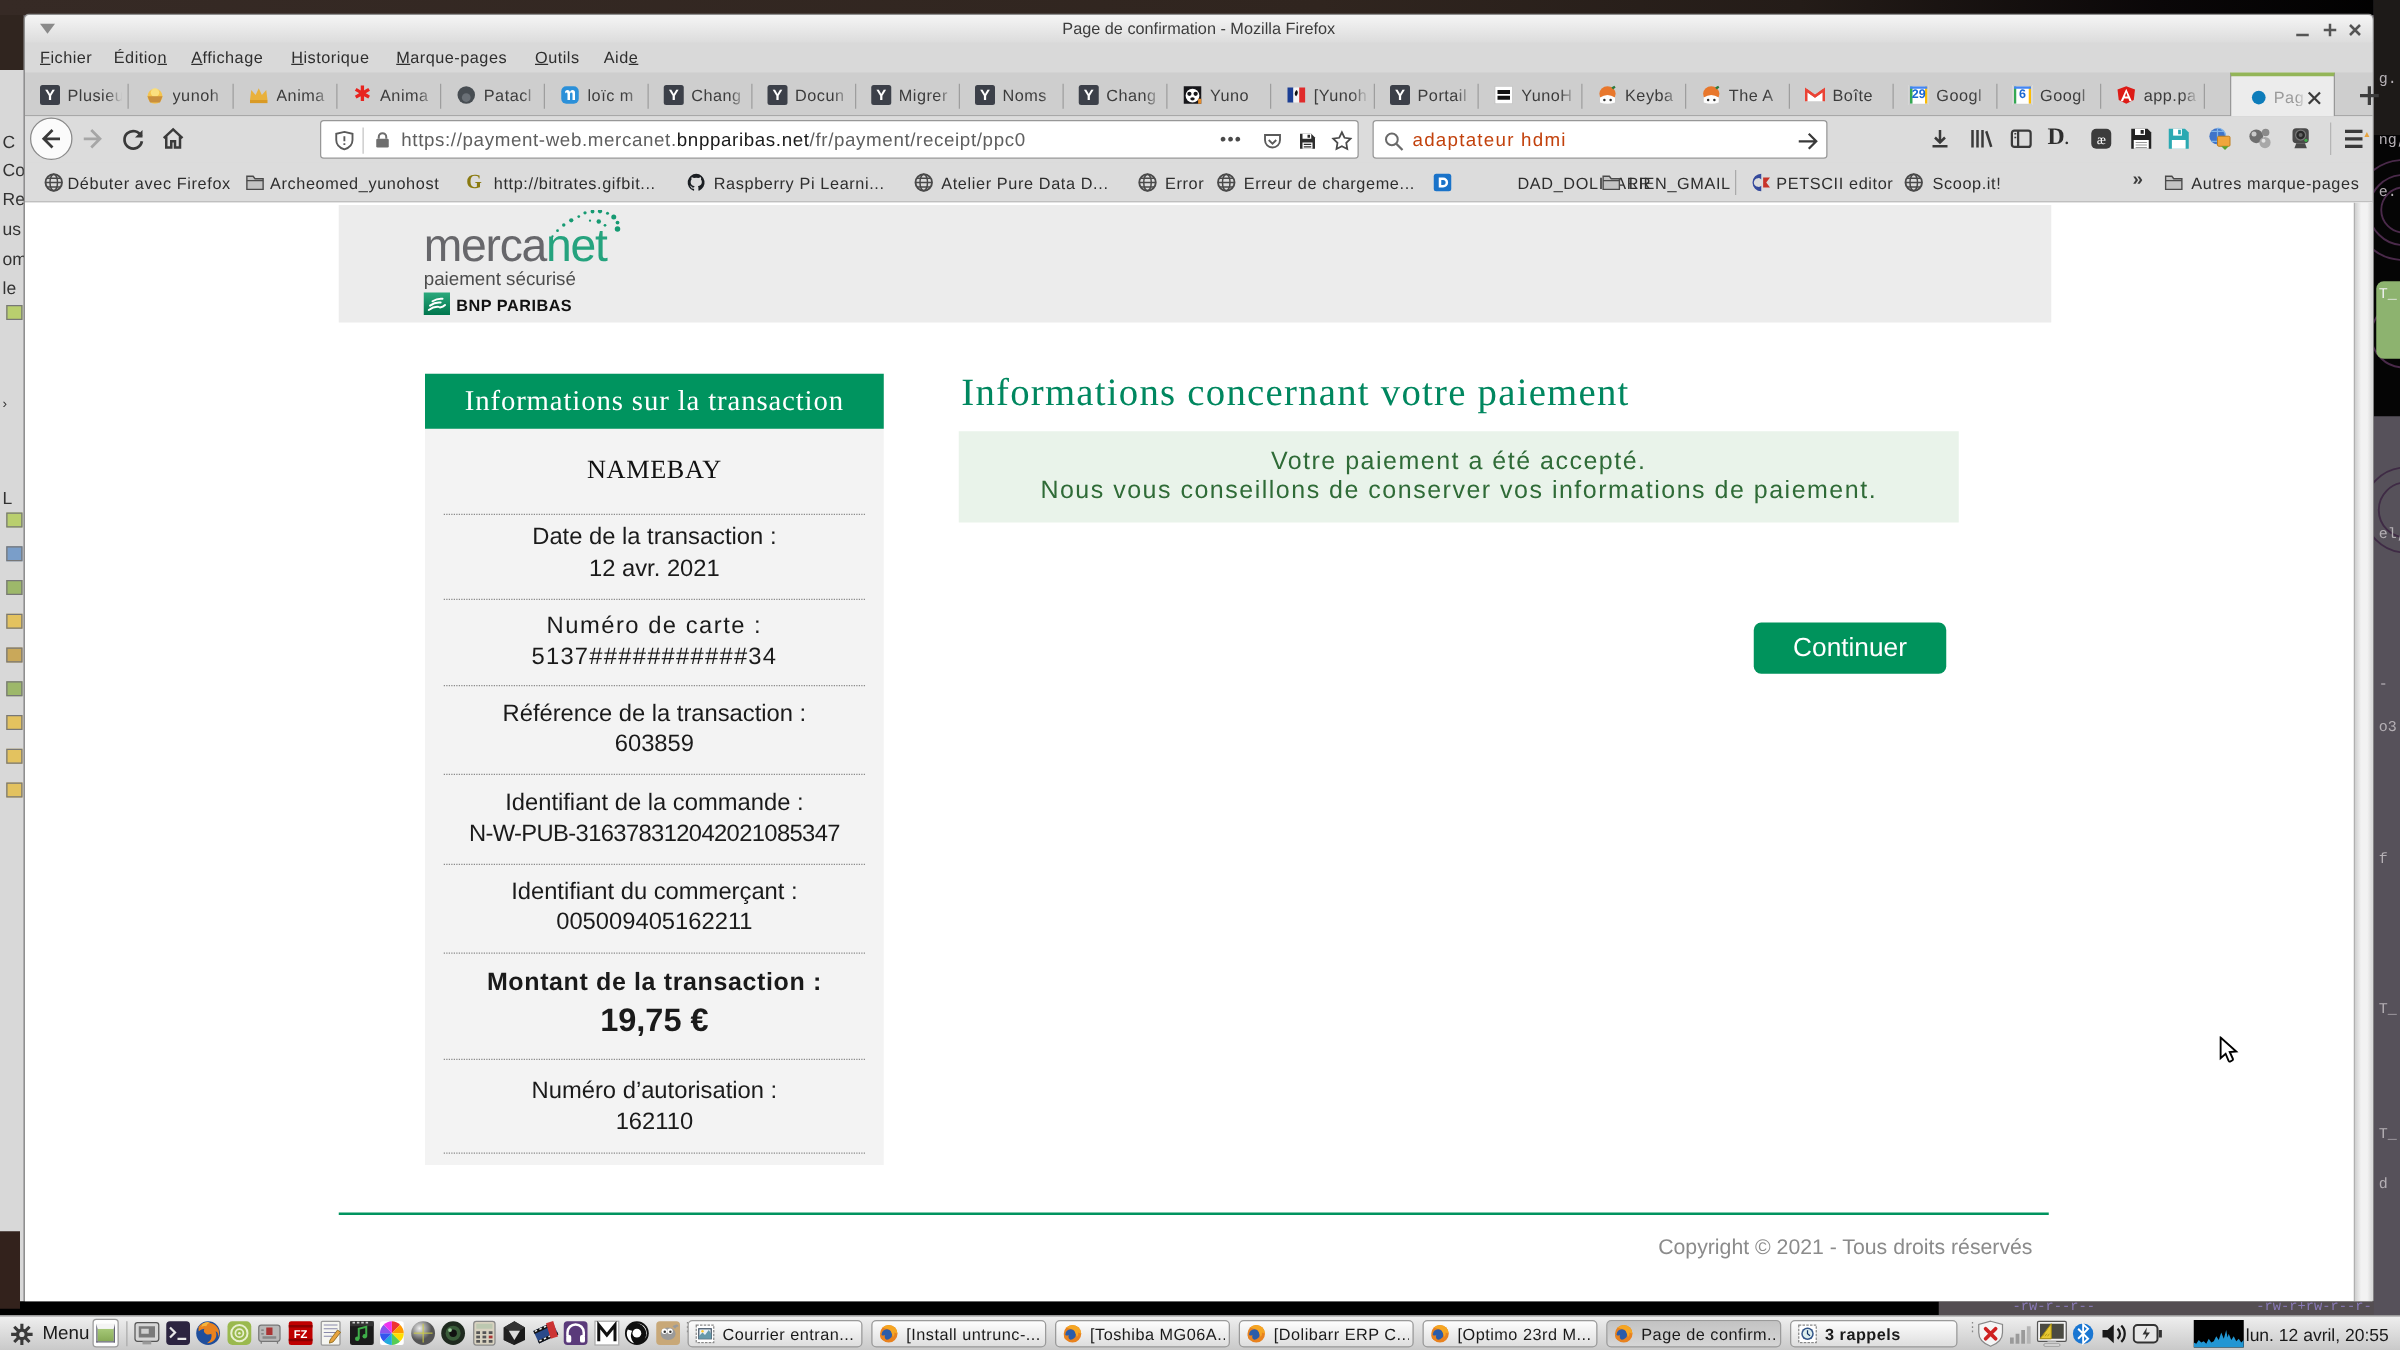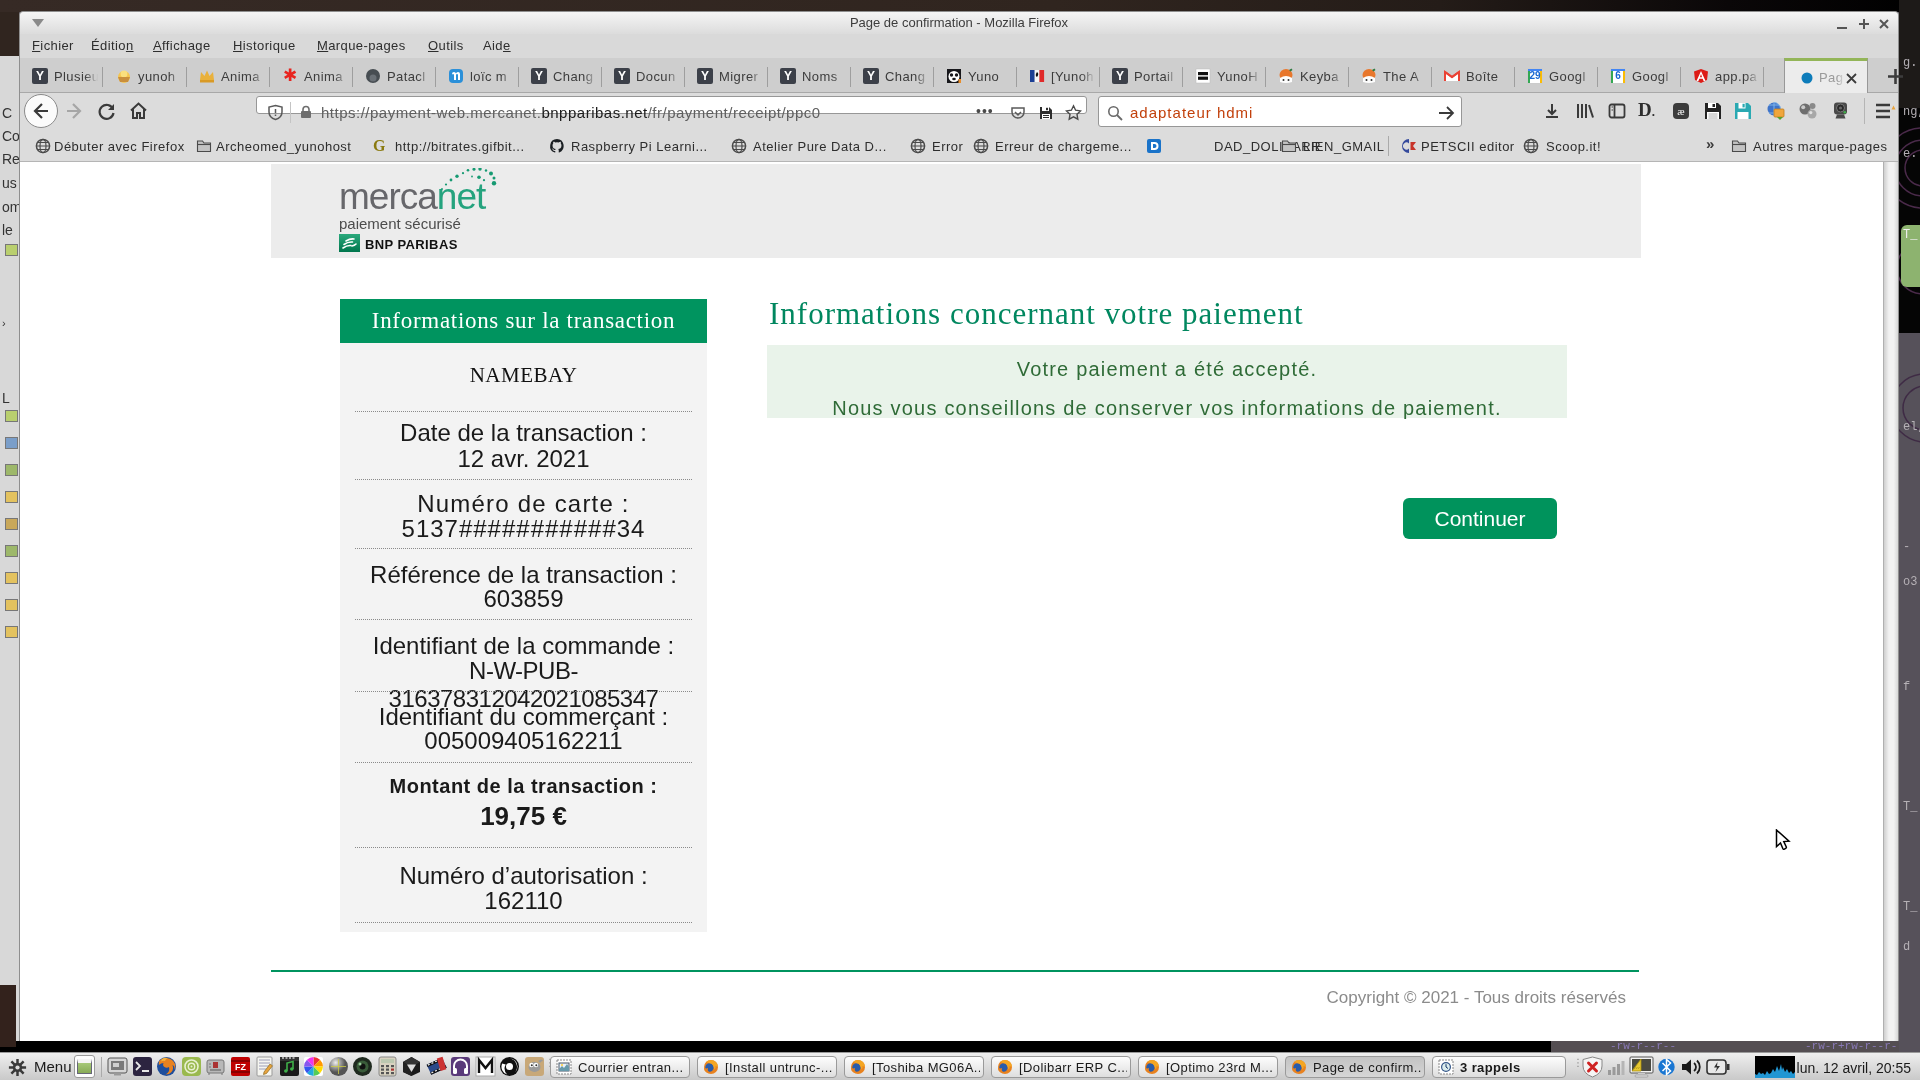--- a/index.html
+++ b/index.html
@@ -22,21 +22,21 @@
   .rt { position:absolute; left:4px; font-size:12px; color:#b5b0b5; font-family:"Liberation Mono",monospace; }
 
   
   #fx { left:19px; top:11px; width:1880px; height:1030px; background:#d9d9d9; border:1px solid #8f8f8f; border-radius:4px 4px 0 0; }
   #titlebar { left:0; top:0; width:1878px; height:22px; background:linear-gradient(#f5f5f5,#dcdcdc); border-radius:4px 4px 0 0; }
   #titlebar .title { position:absolute; left:0; right:0; top:3px; text-align:center; font-size:13px; color:#3c3c3c; }
   #menubar { left:0; top:22px; width:1878px; height:24px; background:#d9d9d9; font-size:13px; color:#2e2e2e; }
   #menubar span { position:absolute; top:4px; letter-spacing:.4px; }
   #tabbar { left:0; top:46px; width:1878px; height:35px; background:#cecece; border-bottom:1px solid #a8a8a8; }
   #navbar { left:0; top:81px; width:1878px; height:37px; background:#dcdcdc; }
-  #urlbar { left:236px; top:3px; width:831px; height:18px; background:#fff; border:1px solid #979797; border-radius:3px; }
+  #urlbar { left:236px; top:3px; width:831px; height:31px; background:#fff; border:1px solid #979797; border-radius:3px; }
   #searchbar { left:1078px; top:3px; width:364px; height:31px; background:#fff; border:1px solid #979797; border-radius:3px; }
   #bookbar { left:0; top:118px; width:1878px; height:32px; background:#dcdcdc; border-bottom:1px solid #b5b5b5; font-size:13px; color:#2e2e2e; }
   .bi { position:absolute; top:8px; width:16px; height:16px; }
   .bi svg { width:16px; height:16px; display:block; }
   .bl { position:absolute; top:9px; white-space:nowrap; letter-spacing:.5px; }
   #content { left:0; top:150px; width:1878px; height:879px; background:#fff; overflow:hidden; }
   #scrollbar { position:absolute; right:0; top:0; width:15px; height:879px; background:linear-gradient(90deg,#cfcfcf,#f2f2f2 35%,#f2f2f2 70%,#d6d6d6); border-left:1px solid #b0b0b0; }
 
   
   .tab { position:absolute; top:2px; height:33px; width:83px; }
@@ -52,21 +52,21 @@
 
   
   .serif { font-family:"Liberation Serif", serif; }
   #band { left:251px; top:2px; width:1370px; height:94px; background:#ececec; }
   #infobox { left:320px; top:137px; width:367px; height:633px; background:#f3f3f3; }
   #alertbox { left:747px; top:183px; width:800px; height:73px; background:#e9f3ea; text-align:center; font-size:20px; color:#2f6b37; letter-spacing:1.2px; }
   .btn { top:336px; height:41px; border-radius:6px; color:#fff; font-size:21px; text-align:center; line-height:41px; }
   #infobox .head { position:absolute; left:0; top:0; width:100%; height:44px; background:#00945f; color:#fff;
                    font-family:"Liberation Serif", serif; font-size:23px; text-align:center; line-height:44px; letter-spacing:.7px; }
   .dotline { position:absolute; left:15px; width:337px; border-top:1px dotted #8a8a8a; }
-  .row { position:absolute; left:0; width:100%; text-align:center; font-size:24px; color:#1a1a1a; }
+  .row { position:absolute; left:0; width:100%; text-align:center; font-size:19px; color:#1a1a1a; }
 
   #cursor { left:1774px; top:829px; width:22px; height:22px; }
 
   
   #taskbar { left:0; top:1052px; width:1920px; height:28px; background:linear-gradient(#efefef,#c9c9c9); border-top:1px solid #9a9a9a; }
   #taskbar .icon { top:3px; width:21px; height:21px; }
   #taskbar .icon svg { width:21px; height:21px; display:block; }
   .tbtn { top:3px; width:140px; height:22px; background:linear-gradient(#fdfdfd,#dedede); border:1px solid #9a9a9a; border-radius:4px; }
   .tbtn.active { background:linear-gradient(#c3c3c3,#d6d6d6); }
   .tbtn .tic { position:absolute; left:5px; top:2px; width:16px; height:16px; }
@@ -599,21 +599,21 @@
       <div class="row" style="top:476px;font-weight:bold;font-size:20px;letter-spacing:.5px">Montant de la transaction :</div>
       <div class="row" style="top:502px;font-weight:bold;font-size:26px">19,75 €</div>
       <div class="dotline" style="top:548px"></div>
       <div class="row" style="top:563px">Numéro d’autorisation :</div>
       <div class="row" style="top:588px">162110</div>
       <div class="dotline" style="top:623px"></div>
     </div>
     <div class="abs serif" style="left:749px;top:134px;font-size:31px;color:#00875f;letter-spacing:1px">Informations concernant votre paiement</div>
     <div class="abs" id="alertbox">
       <div style="margin-top:13px">Votre paiement a été accepté.</div>
-      <div style="margin-top:16px">Nous vous conseillons de conserver vos informations de paiement.</div>
+      <div style="margin-top:0">Nous vous conseillons de conserver vos informations de paiement.</div>
     </div>
     <div class="abs btn" style="left:1383px;width:154px;background:#00935c">Continuer</div>
     <div class="abs" style="left:251px;top:808px;width:1368px;height:2px;background:#00945f"></div>
     <div class="abs" style="left:0;top:826px;width:1606px;text-align:right;font-size:17px;color:#8b8b8b">Copyright © 2021 - Tous droits réservés</div>
     <div id="scrollbar"></div>
   </div>
 </div>
 
 <div class="abs" id="taskbar">
   <svg class="abs" style="left:7px;top:4px" width="21" height="21" viewBox="0 0 22 22">

